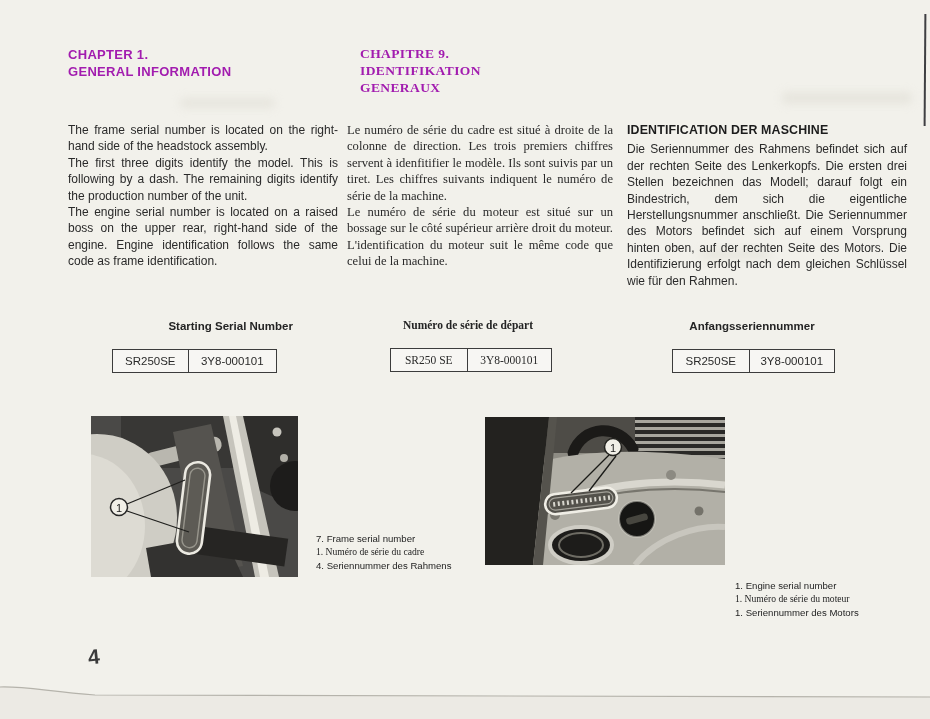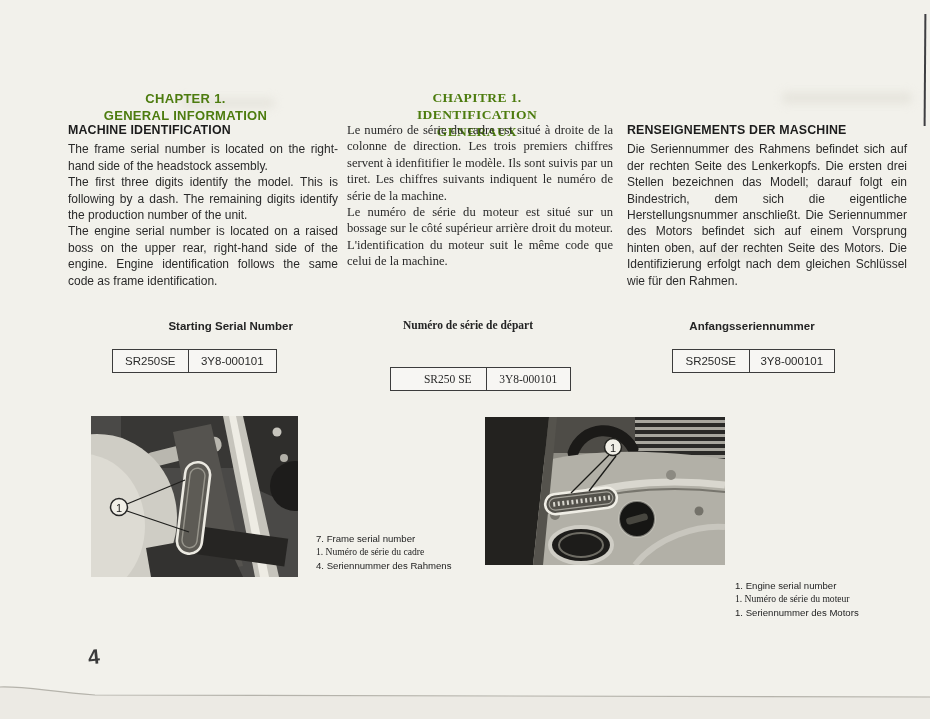--- a/index.html
+++ b/index.html
@@ -1,22 +1,22 @@
 <!DOCTYPE html>
 <html><head>
 <meta charset="utf-8">
 <style>
   html,body{margin:0;padding:0;background:#e6e4de;}
   .page{position:relative;width:930px;height:719px;background:#f2f1eb;overflow:hidden;
         color:#1e1e1e;-webkit-font-smoothing:antialiased;}
   .sans{font-family:"Liberation Sans","DejaVu Sans",sans-serif;}
   .serif{font-family:"Liberation Serif","DejaVu Serif",serif;}
 
-  .chapter{position:absolute;text-align:center;font-weight:bold;font-size:13px;
-           line-height:17px;letter-spacing:.3px;color:#4d7c0f;margin-top:44px;}
+  .chapter{position:absolute;font-weight:bold;font-size:13px;
+           line-height:17px;letter-spacing:.3px;color:#a21caf;}
   .chapter.serif{font-size:13.5px;letter-spacing:.4px;}
 
   .col-body{position:absolute;font-size:12px;line-height:16.4px;text-align:justify;color:#2a2a2a;}
   .col-body.serif{font-size:12.6px;}
   .col-body h2{font-size:12.4px;font-weight:bold;margin:0 0 3px 0;letter-spacing:.15px;
                text-align:left;color:#1c1c1c;}
   .col-body.serif h2{font-size:13px;}
   .col-body p{margin:0;}
 
   .serial-label{position:absolute;width:200px;text-align:center;font-size:11.5px;
@@ -50,49 +50,48 @@
   <div class="edge-mark"></div>
   <div class="ghost" style="left:782px;top:92px;width:130px;height:12px;"></div>
   <div class="ghost" style="left:180px;top:98px;width:95px;height:10px;"></div>
   <div class="ghost" style="left:700px;top:250px;width:70px;height:9px;"></div>
 
   <div class="chapter sans" style="left:68px;top:46px;width:235px;">
     <div>CHAPTER 1.</div>
     <div>GENERAL INFORMATION</div>
   </div>
   <div class="chapter serif" style="left:360px;top:45px;width:234px;">
-    <div>CHAPITRE 1.</div>
-    <div>IDENTIFICATION</div>
+    <div>CHAPITRE 9.</div>
+    <div>IDENTIFIKATION</div>
     <div>GENERAUX</div>
   </div>
 
   <div class="col-body sans" style="left:68px;top:122px;width:270px;">
-    <h2>MACHINE IDENTIFICATION</h2>
     <p>The frame serial number is located on the right-hand side of the headstock assembly.</p>
     <p>The first three digits identify the model. This is following by a dash. The remaining digits identify the production number of the unit.</p>
     <p>The engine serial number is located on a raised boss on the upper rear, right-hand side of the engine. Engine identification follows the same code as frame identification.</p>
   </div>
   <div class="col-body serif" style="left:347px;top:122px;width:266px;">
     <p>Le numéro de série du cadre est situé à droite de la colonne de direction. Les trois premiers chiffres servent à idenfitifier le modèle. Ils sont suivis par un tiret. Les chiffres suivants indiquent le numéro de série de la machine.</p>
     <p>Le numéro de série du moteur est situé sur un bossage sur le côté supérieur arrière droit du moteur. L'identification du moteur suit le même code que celui de la machine.</p>
   </div>
   <div class="col-body sans" style="left:627px;top:122px;width:280px;">
-    <h2>RENSEIGNEMENTS DER MASCHINE</h2>
+    <h2>IDENTIFICATION DER MASCHINE</h2>
     <p>Die Seriennummer des Rahmens befindet sich auf der rechten Seite des Lenkerkopfs. Die ersten drei Stellen bezeichnen das Modell; darauf folgt ein Bindestrich, dem sich die eigentliche Herstellungsnummer anschließt. Die Seriennummer des Motors befindet sich auf einem Vorsprung hinten oben, auf der rechten Seite des Motors. Die Identifizierung erfolgt nach dem gleichen Schlüssel wie für den Rahmen.</p>
   </div>
 
   <div class="serial-label sans" style="left:93px;top:320px;text-align:right;">Starting Serial Number</div>
   <div class="serial-label serif" style="left:368px;top:319px;">Numéro de série de départ</div>
   <div class="serial-label sans" style="left:652px;top:320px;">Anfangsseriennummer</div>
 
   <div class="serial-box sans" style="left:112px;top:349px;width:163px;">
     <div class="cell" style="width:75px;">SR250SE</div>
     <div class="cell" style="width:88px;">3Y8-000101</div>
   </div>
-  <div class="serial-box serif" style="left:390px;top:367px;width:160px;padding-left:19px;">
+  <div class="serial-box serif" style="left:390px;top:348px;width:160px;">
     <div class="cell" style="width:76px;">SR250 SE</div>
     <div class="cell" style="width:84px;">3Y8-000101</div>
   </div>
   <div class="serial-box sans" style="left:672px;top:349px;width:161px;">
     <div class="cell" style="width:76px;">SR250SE</div>
     <div class="cell" style="width:85px;">3Y8-000101</div>
   </div>
 
   <div class="photo" style="left:91px;top:416px;">
     <svg width="207" height="161" viewBox="0 0 207 161">

